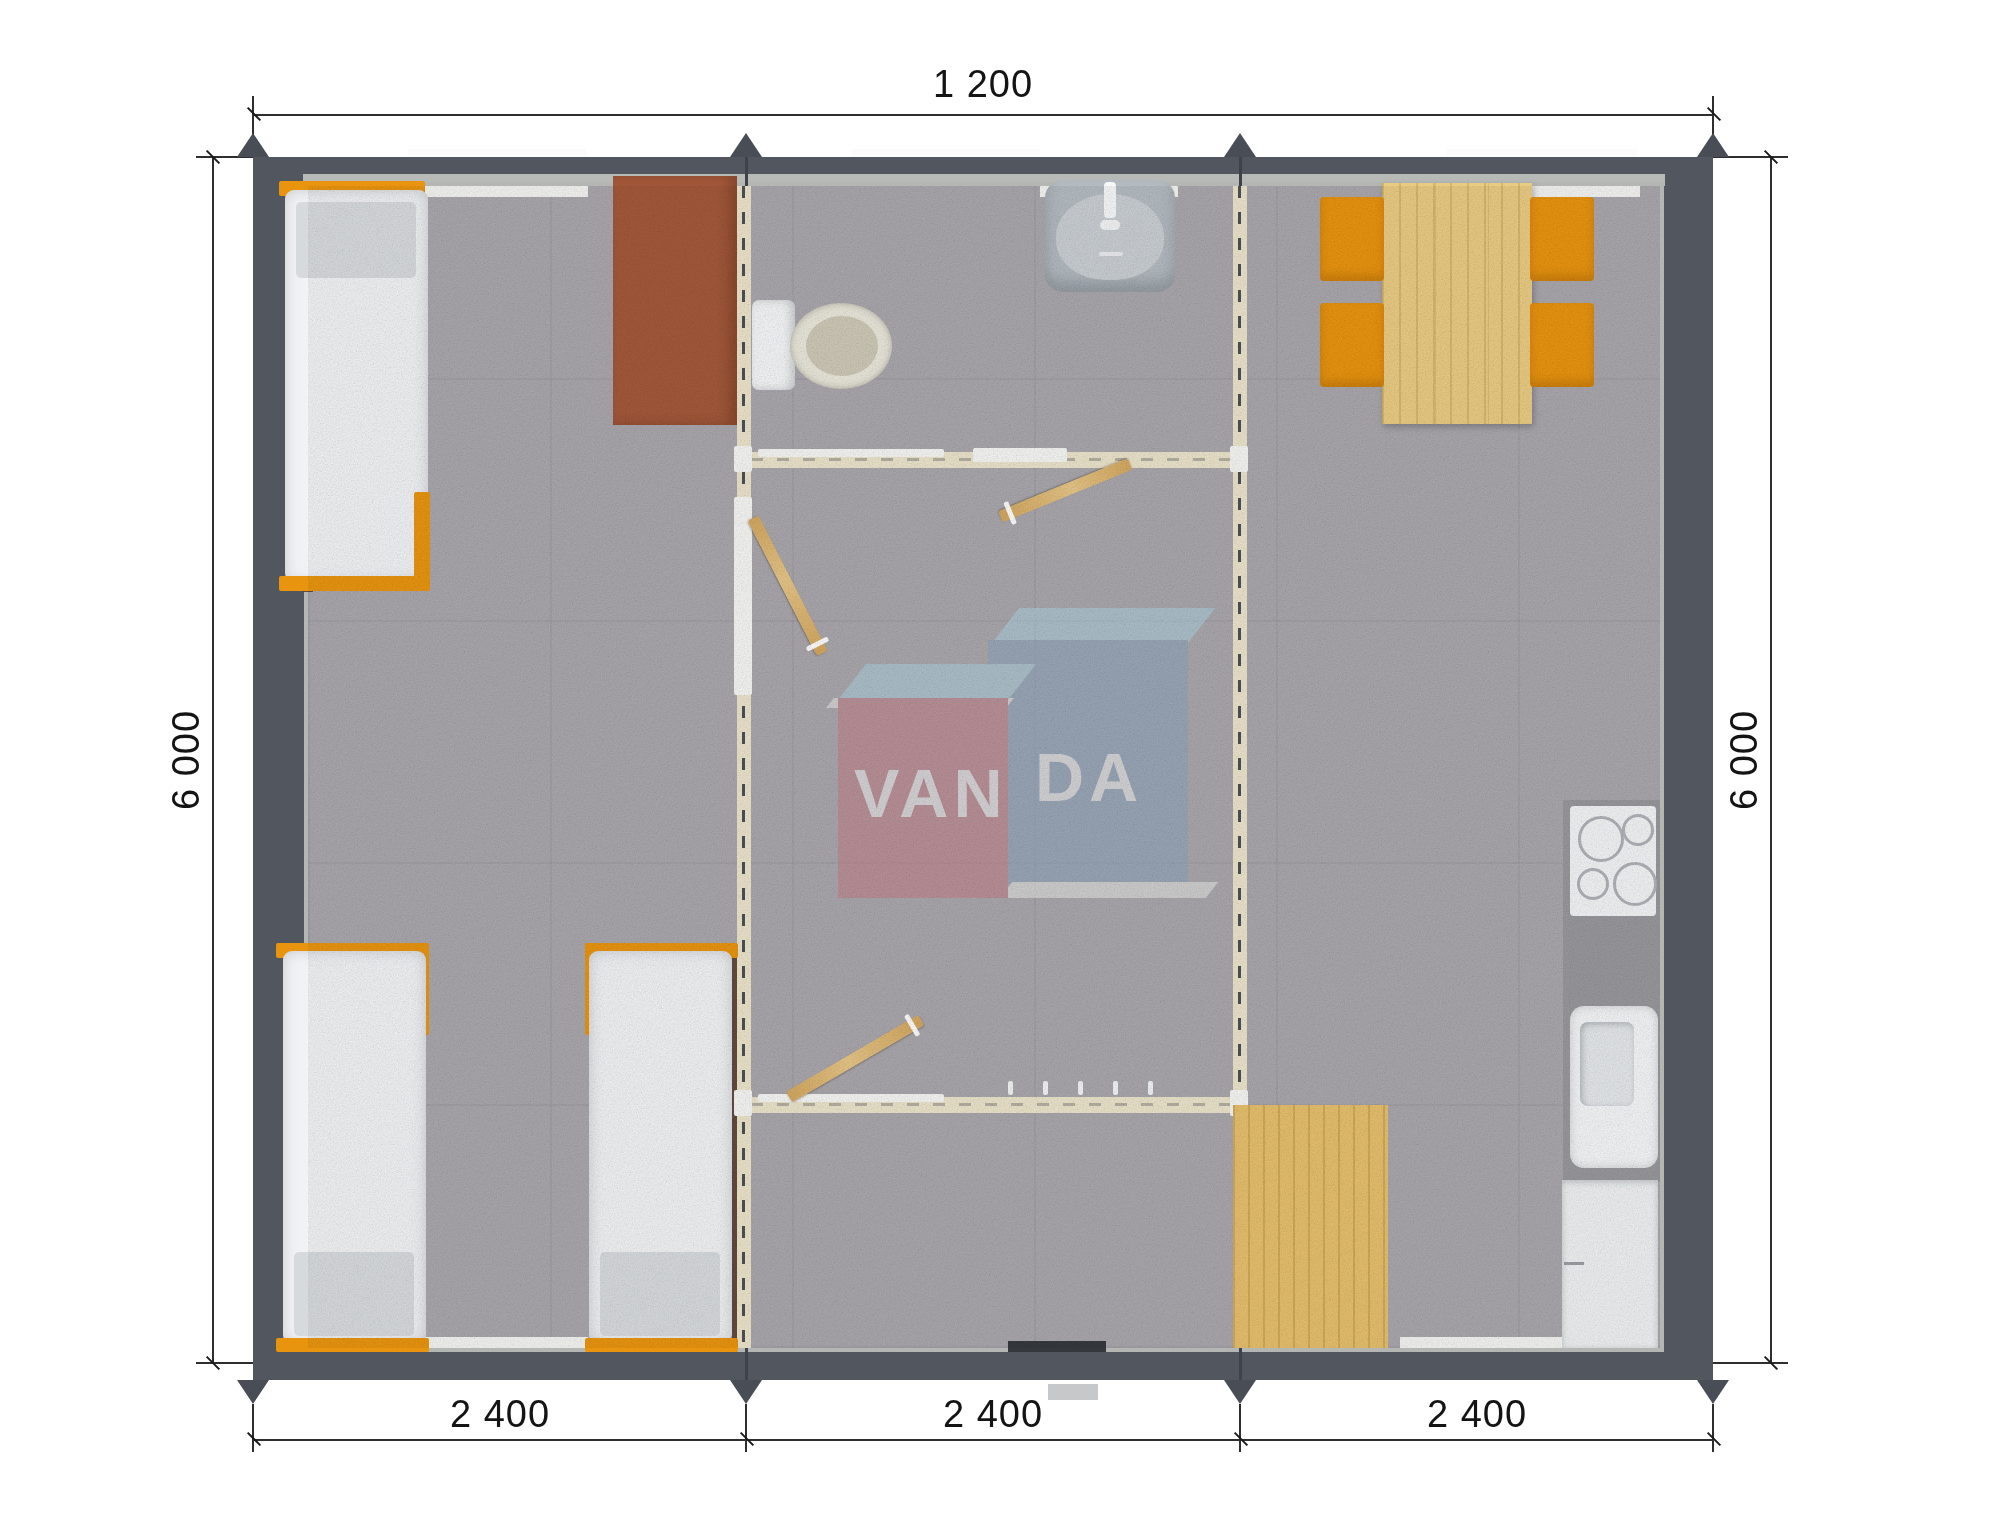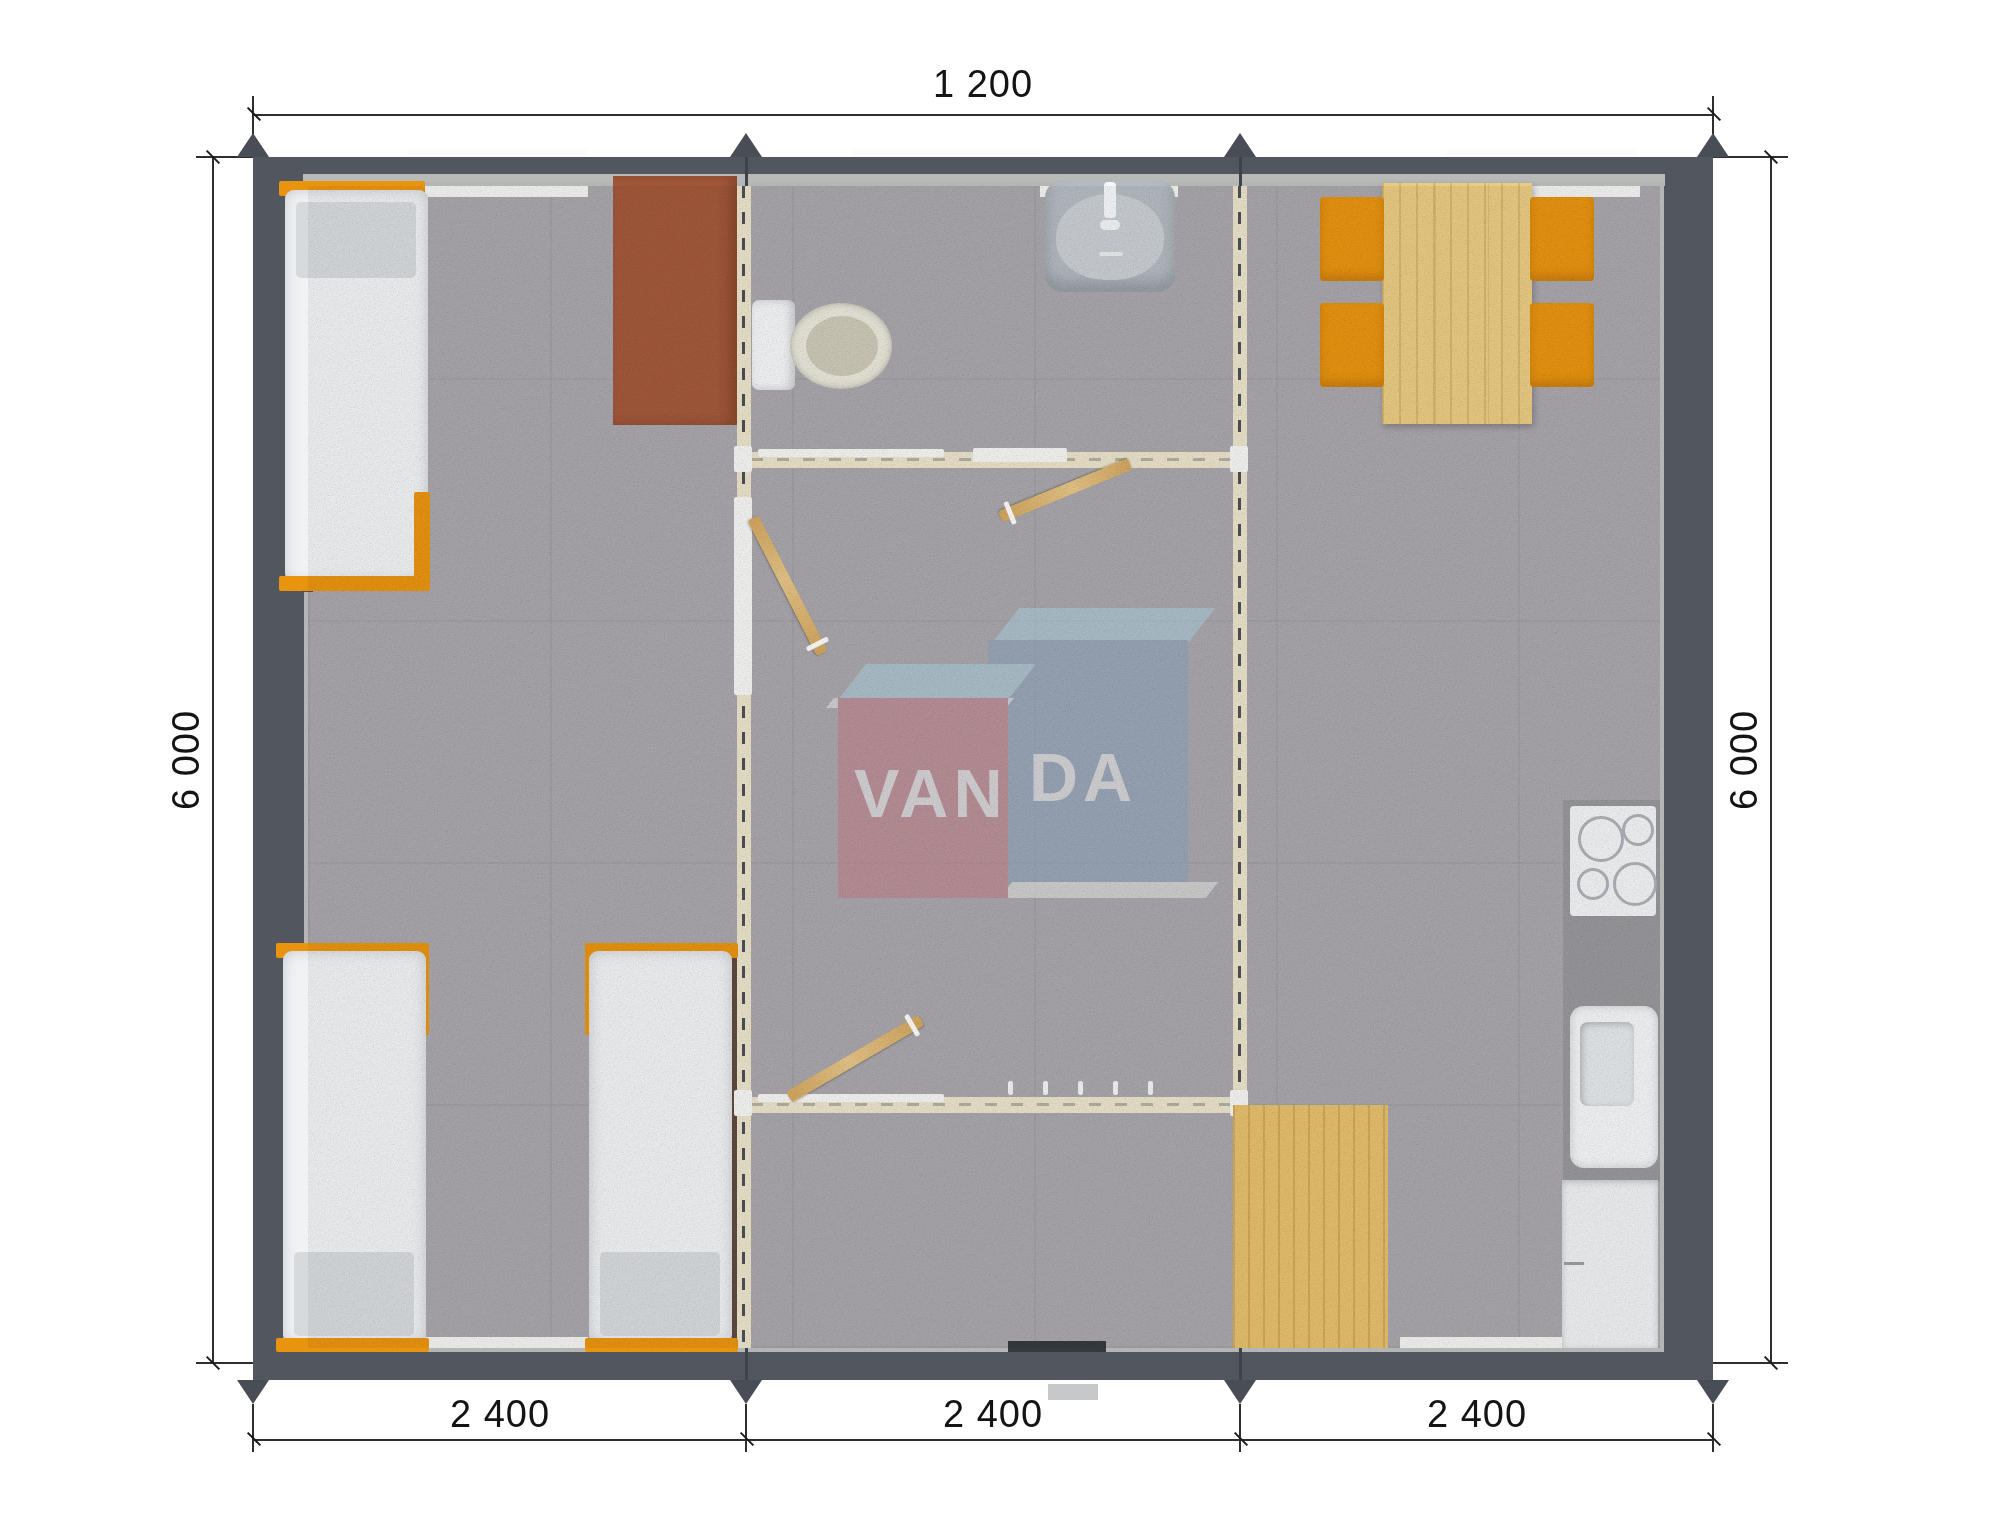--- a/index.html
+++ b/index.html
@@ -247,21 +247,21 @@
   <div class="abs mat" style="left:1233px;top:1105px;width:155px;height:243px;"></div>
 
   <div class="wm">
     <div class="blue-top"></div>
     <div class="blue"></div>
     <div class="white-edge"></div>
     <div class="red-edge"></div>
     <div class="red-top"></div>
     <div class="red"></div>
     <div class="t" style="left:24px;top:148px;">VAN</div>
-    <div class="t" style="left:199px;top:132px;">DA</div>
+    <div class="t" style="left:205px;top:132px;">DA</div>
   </div>
 
   <svg class="noise" width="1352" height="1162">
     <defs>
       <filter id="grain" x="0" y="0" width="100%" height="100%">
         <feTurbulence type="fractalNoise" baseFrequency="0.75" numOctaves="3" stitchTiles="stitch" result="n"></feTurbulence>
         <feColorMatrix in="n" type="saturate" values="0"></feColorMatrix>
         <feComponentTransfer>
             <feFuncA type="linear" slope="0.9" intercept="0"></feFuncA>
           </feComponentTransfer>

